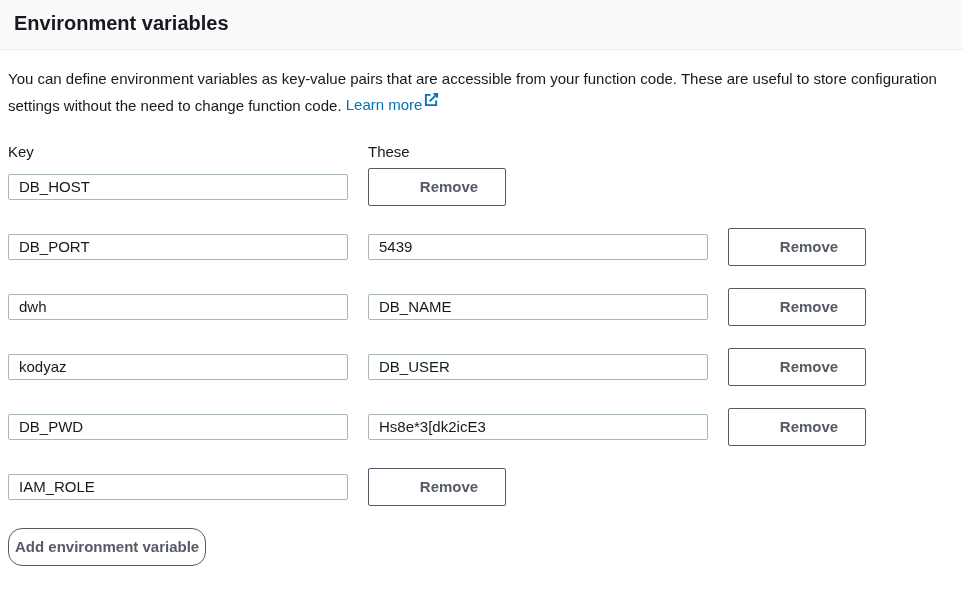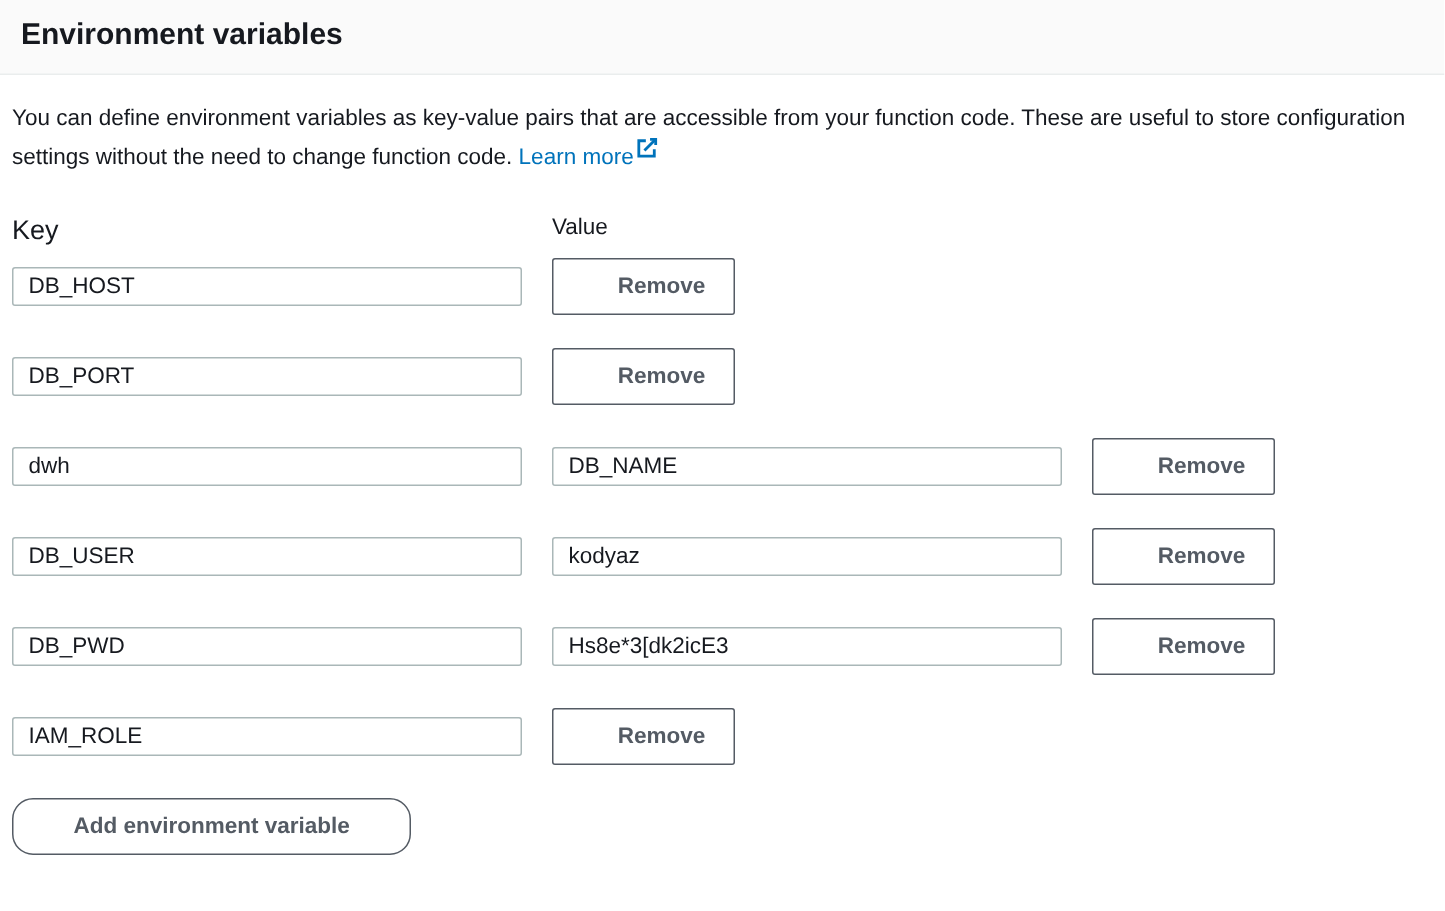--- a/index.html
+++ b/index.html
@@ -50,21 +50,21 @@
       fill: none;
       stroke-width: 2;
     }
     .columns-header {
       display: flex;
       gap: 20px;
       margin-bottom: 8px;
     }
     .col-key-header {
       width: 340px;
-      font-size: 18px;
+      font-size: 15px;
       color: #16191f;
     }
     .col-value-header {
       width: 340px;
       font-size: 15px;
       color: #16191f;
     }
     .rows {
       display: flex;
       flex-direction: column;
@@ -81,35 +81,35 @@
       height: 26px;
       padding: 6px 10px;
       font-size: 15px;
       font-family: inherit;
       border: 1px solid #aab7b8;
       border-radius: 2px;
       color: #16191f;
       background: #ffffff;
     }
     .remove-btn {
-      width: 122px;
+      width: 138px;
       height: 38px;
       background: #ffffff;
       border: 1px solid #545b64;
       border-radius: 2px;
       font-size: 15px;
       font-weight: 700;
       color: #545b64;
       cursor: pointer;
       font-family: inherit;
       padding-left: 24px;
     }
     .add-btn {
       height: 38px;
-      padding: 0 40px;
+      padding: 0 6px;
       background: #ffffff;
       border: 1px solid #545b64;
       border-radius: 14px;
       font-size: 15px;
       font-weight: 700;
       color: #545b64;
       cursor: pointer;
       font-family: inherit;
     }
   </style>
@@ -125,40 +125,41 @@
   <p class="description">
     <span>You can define environment variables as key-value pairs that are accessible from your function code. These are useful to store configuration settings without the need to change function code. </span><a class="learn-more"><span>Learn more</span><span class="external-icon"><svg viewBox="0 0 16 16">
             <path d="M10 2h4v4"></path>
             <path d="M6 10L14 2"></path>
             <path d="M13 9v5H2V3h5"></path>
           </svg></span></a>
   </p>
 
   <div class="columns-header">
     <div class="col-key-header">Key</div>
-    <div class="col-value-header">Value</div>
+    <div class="col-value-header">These</div>
   </div>
 
   <div class="rows" id="rows-container">
       <div class="row">
         <input type="text" class="text-input" value="DB_HOST" style="">
         <button class="remove-btn">Remove</button>
       </div>
       <div class="row">
         <input type="text" class="text-input" value="DB_PORT" style="">
+        <input type="text" class="text-input" value="5439" style="">
         <button class="remove-btn">Remove</button>
       </div>
       <div class="row">
         <input type="text" class="text-input" value="dwh" style="">
         <input type="text" class="text-input" value="DB_NAME" style="">
         <button class="remove-btn">Remove</button>
       </div>
       <div class="row">
+        <input type="text" class="text-input" value="kodyaz" style="">
         <input type="text" class="text-input" value="DB_USER" style="">
-        <input type="text" class="text-input" value="kodyaz" style="">
         <button class="remove-btn">Remove</button>
       </div>
       <div class="row">
         <input type="text" class="text-input" value="DB_PWD" style="">
         <input type="text" class="text-input" value="Hs8e*3[dk2icE3" style="">
         <button class="remove-btn">Remove</button>
       </div>
       <div class="row">
         <input type="text" class="text-input" value="IAM_ROLE" style="">
         <button class="remove-btn">Remove</button>

